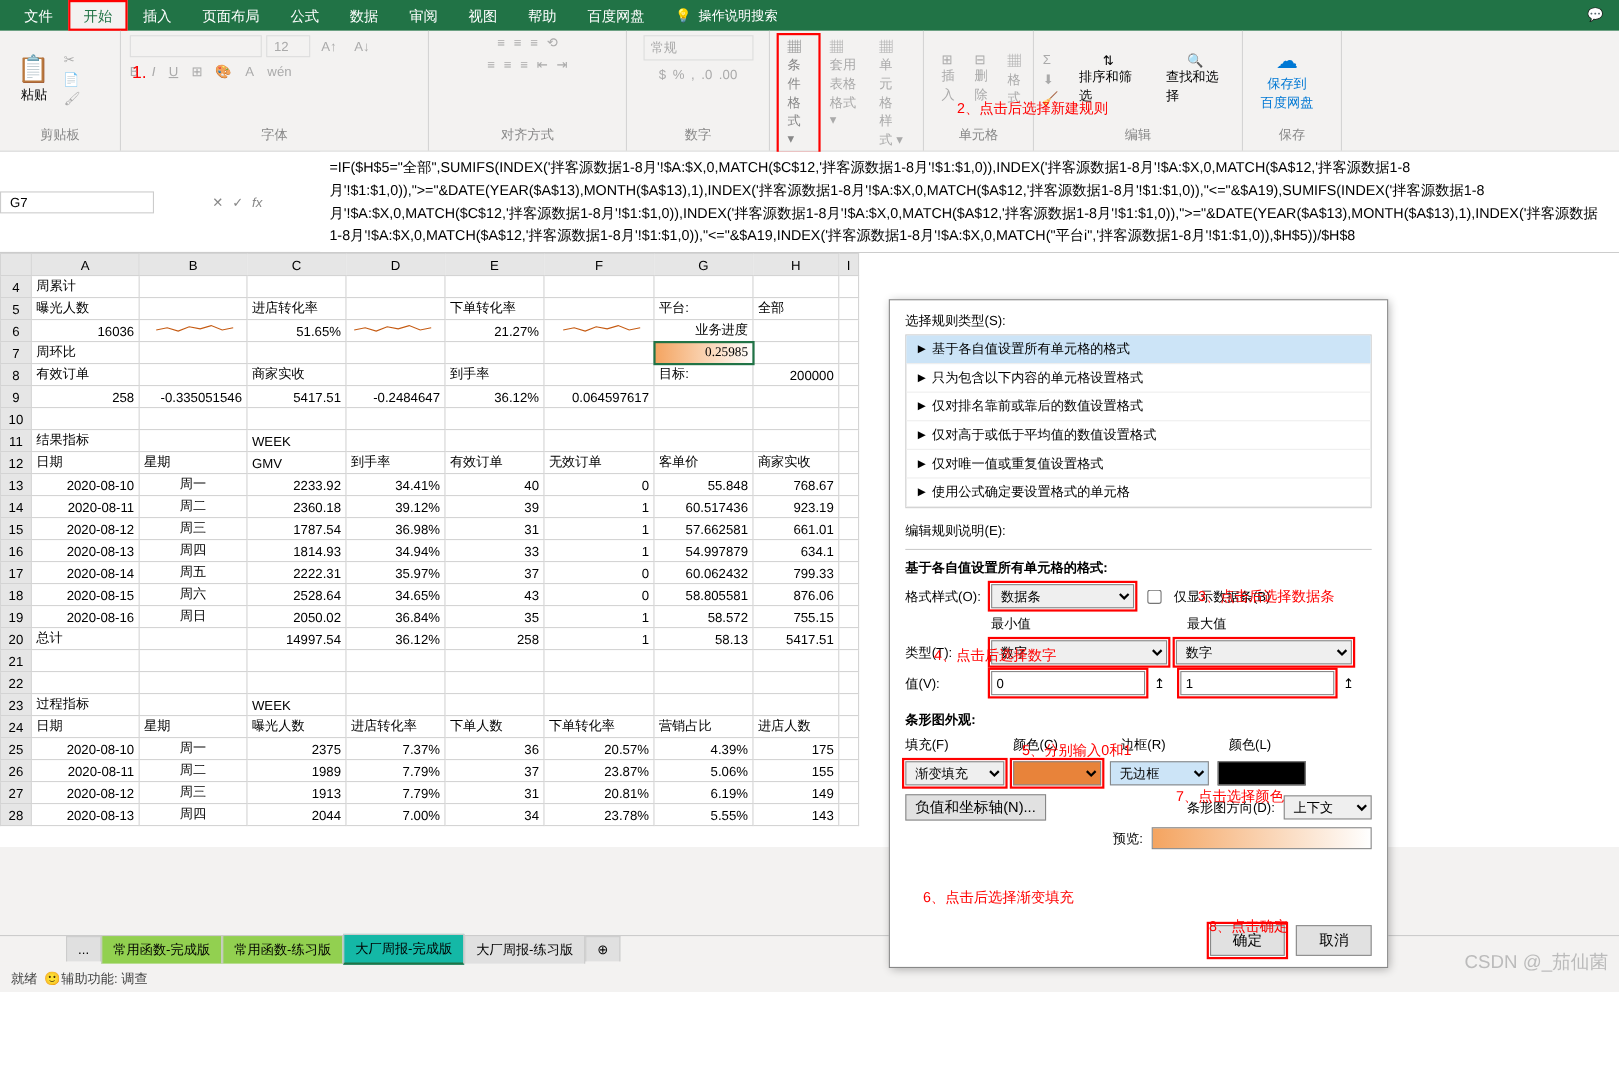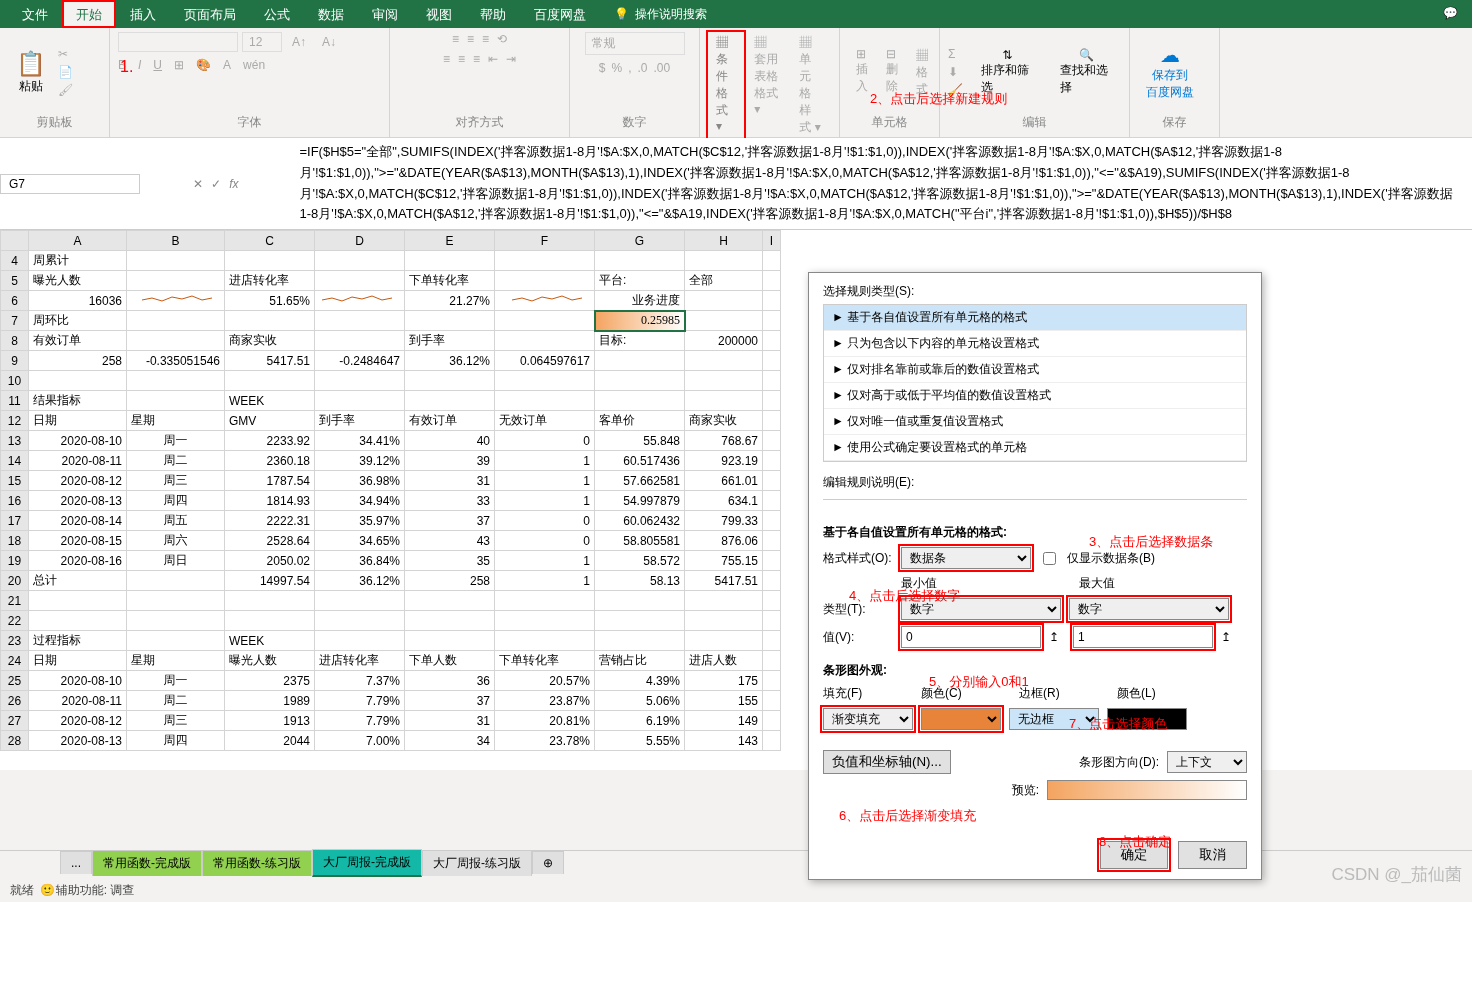--- a/index.html
+++ b/index.html
@@ -556,21 +556,21 @@
       <div class="rule-list" id="rulelist">
           <div class="rule-item sel">► 基于各自值设置所有单元格的格式</div>
           <div class="rule-item">► 只为包含以下内容的单元格设置格式</div>
           <div class="rule-item">► 仅对排名靠前或靠后的数值设置格式</div>
           <div class="rule-item">► 仅对高于或低于平均值的数值设置格式</div>
           <div class="rule-item">► 仅对唯一值或重复值设置格式</div>
           <div class="rule-item">► 使用公式确定要设置格式的单元格</div>
         </div>
       <div style="margin-bottom:8px">编辑规则说明(E):</div>
 
-      <div style="border-top:1px solid #ccc;padding-top:24px">
+      <div style="border-top:1px solid #ccc;padding-top:8px">
         <b>基于各自值设置所有单元格的格式:</b>
         <div class="field-row">
           <label>格式样式(O):</label>
           <select class="redbox" style="width:130px"><option>数据条</option></select>
           <input type="checkbox" style="">
           <span>仅显示数据条(B)</span>
         </div>
         <div class="field-row">
           <label></label>
           <span style="width:170px">最小值</span>
@@ -595,21 +595,21 @@
           <span style="width:90px">颜色(C)</span>
           <span style="width:90px">边框(R)</span>
           <span>颜色(L)</span>
         </div>
         <div class="field-row">
           <select class="redbox" style="width:90px"><option>渐变填充</option></select>
           <select class="redbox" style="width:80px;background:#e8833a"><option></option></select>
           <select style="width:90px;background:#cce4f7"><option>无边框</option></select>
           <select style="width:80px;background:#000"><option></option></select>
         </div>
-        <div class="field-row" style="margin-top:20px">
+        <div class="field-row" style="margin-top:8px">
           <button class="dlg-btn" style="padding:2px 8px">负值和坐标轴(N)...</button>
           <span style="flex:1"></span>
           <span>条形图方向(D):</span>
           <select style="width:80px"><option>上下文</option></select>
         </div>
         <div class="field-row" style="justify-content:flex-end">
           <span>预览:</span>
           <div class="preview-bar"></div>
         </div>
       </div>

